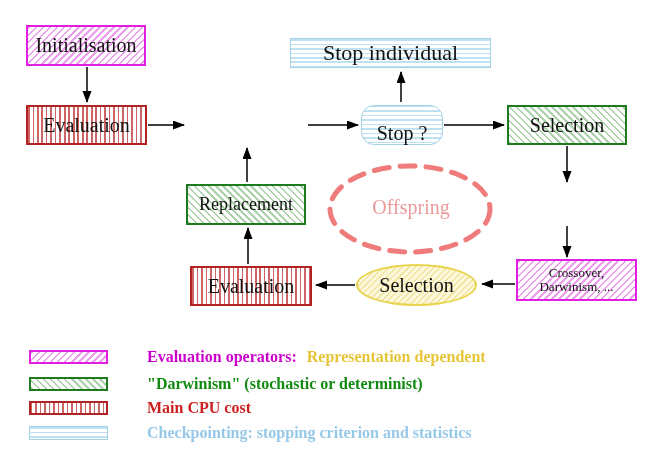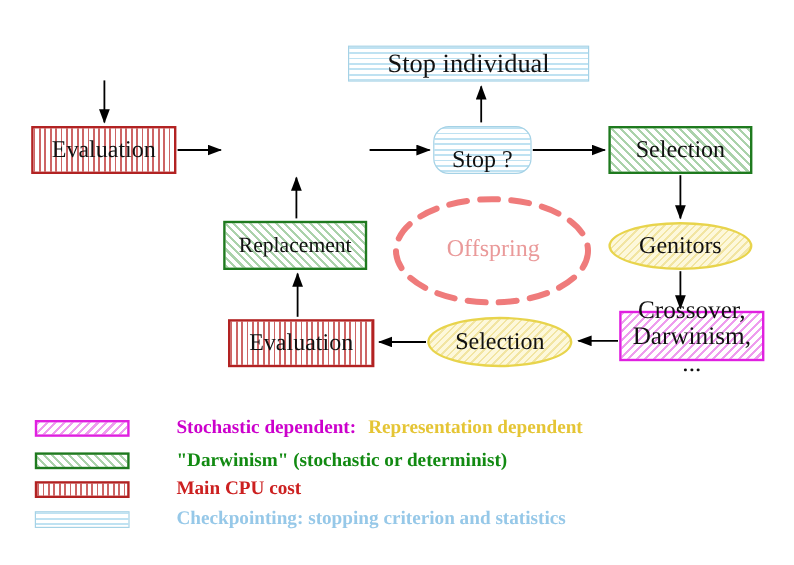--- a/index.html
+++ b/index.html
@@ -24,21 +24,21 @@
   }
   .legend{position:absolute;left:0;top:340px;width:662px;}
   .legend-row{position:absolute;display:flex;align-items:center;}
   .swatch{width:79px;height:14px;box-sizing:border-box;}
   .legend-text{margin-left:39px;font-size:16px;font-weight:bold;white-space:nowrap;}
   .t-magenta{color:#cc00cc;}
   .t-yellow{color:#e5c535;margin-left:10px;}
   .t-green{color:#128a12;}
   .t-red{color:#cc2020;}
   .t-cyan{color:#96c8e8;}
-  .small-label{font-size:21px;}
+  .small-label{font-size:13px;}
 </style>
 </head>
 <body>
 
 <div class="stage">
 
   <svg class="arrow-layer" width="662" height="471" viewBox="0 0 662 471">
     <defs>
       <marker id="ah" markerWidth="13" markerHeight="10" refX="11" refY="4.5" orient="auto" markerUnits="userSpaceOnUse">
         <path d="M0,0 L12,4.5 L0,9 Z" fill="#000"></path>
@@ -53,41 +53,41 @@
       <line x1="567" y1="146" x2="567" y2="182" marker-end="url(#ah)"></line>
       <line x1="567" y1="226" x2="567" y2="257" marker-end="url(#ah)"></line>
       <line x1="515" y1="284" x2="482" y2="284" marker-end="url(#ah)"></line>
       <line x1="355" y1="285" x2="316" y2="285" marker-end="url(#ah)"></line>
       <line x1="248" y1="264" x2="248" y2="228" marker-end="url(#ah)"></line>
       <line x1="247" y1="182" x2="247" y2="148" marker-end="url(#ah)"></line>
     </g>
     <ellipse cx="410" cy="209" rx="80" ry="43" fill="none" stroke="#ef7b7b" stroke-width="5" stroke-dasharray="15 11" stroke-linecap="round"></ellipse>
   </svg>
 
+  <div class="node hatch-magenta" style="left:26px;top:25px;width:120px;height:41px">
+    <span>Initialisation</span>
+  </div>
 
   <div class="node stripe-red" style="left:26px;top:105px;width:121px;height:40px">
     <span>Evaluation</span>
   </div>
 
 
   <div class="node stripe-cyan" style="left:290px;top:38px;width:201px;height:30px;font-size:22px">
     <span>Stop individual</span>
   </div>
 
   <div class="node stripe-cyan rounded" style="left:361px;top:105px;width:82px;height:40px">
     <span>Stop ?</span>
   </div>
 
   <div class="node hatch-green" style="left:507px;top:105px;width:120px;height:40px">
     <span>Selection</span>
   </div>
 
-  <div class="node ellipse-yellow" style="left:507px;top:185px;width:120px;height:40px">
-    <span>Genitors</span>
-  </div>
 
   <div class="node hatch-magenta small-label" style="left:516px;top:259px;width:121px;height:42px;flex-direction:column">
     <span>Crossover,</span>
     <span>Darwinism, ...</span>
   </div>
 
   <div class="node ellipse-yellow" style="left:356px;top:264px;width:121px;height:42px">
     <span>Selection</span>
   </div>
 
@@ -99,21 +99,21 @@
     <span>Replacement</span>
   </div>
 
   <div class="gen-label">Offspring</div>
 
   <div class="legend">
 
     <div class="legend-row" style="left:29px;top:8px">
       <div class="swatch hatch-magenta"></div>
       <div class="legend-text">
-        <span class="t-magenta">Stochastic dependent:</span><span class="t-yellow">Representation dependent</span>
+        <span class="t-magenta">Evaluation operators:</span><span class="t-yellow">Representation dependent</span>
       </div>
     </div>
 
     <div class="legend-row" style="left:29px;top:35px">
       <div class="swatch hatch-green"></div>
       <div class="legend-text t-green">"Darwinism" (stochastic or determinist)</div>
     </div>
 
     <div class="legend-row" style="left:29px;top:59px">
       <div class="swatch stripe-red"></div>

